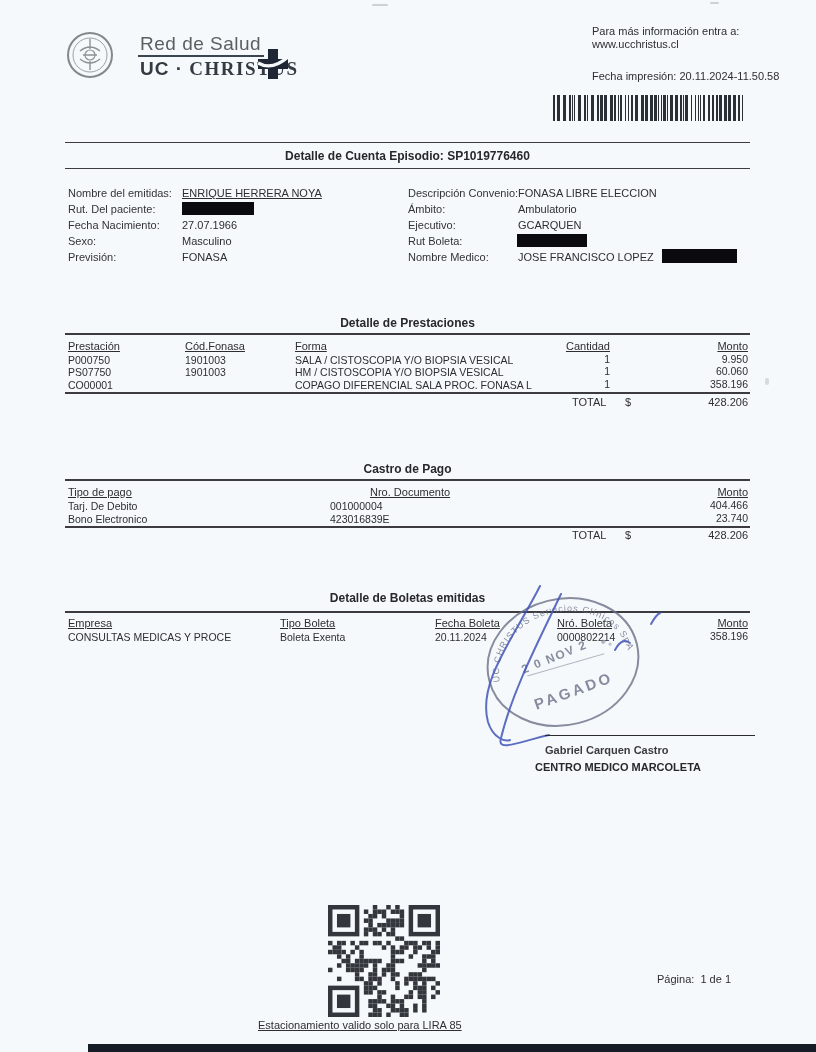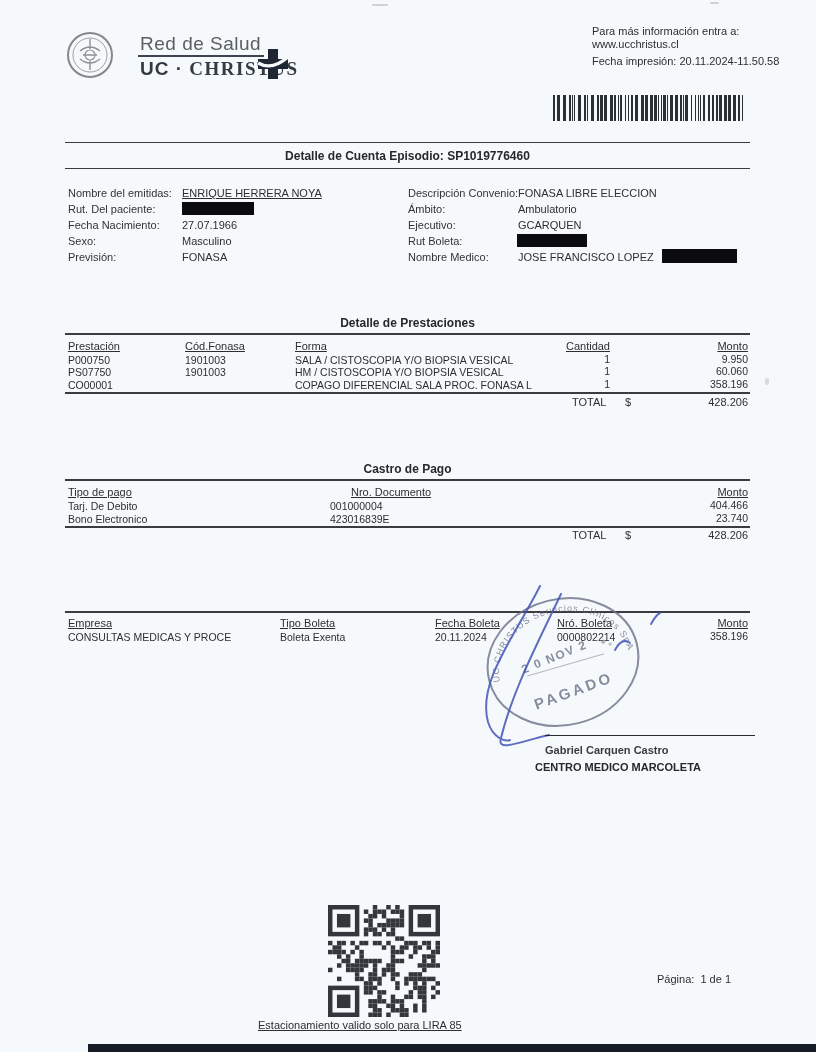--- a/index.html
+++ b/index.html
@@ -54,21 +54,21 @@
     <span style="font-weight:bold;">·</span>
     <span class="logo-christus">CHRISTUS</span>
   </div>
   <svg class="cross" width="34" height="34" viewBox="0 0 34 34">
     <path d="M12 2 h10 v10 h10 v10 h-10 v10 h-10 v-10 h-10 v-10 h10 z" fill="#1e2733"></path>
     <path d="M2 16 q14 8 30 -6" stroke="#f6f9fb" stroke-width="3.2" fill="none"></path>
   </svg>
 
   <div class="txt" style="left:592px;top:25px;">Para más información entra a:</div>
   <div class="txt" style="left:592px;top:38px;">www.ucchristus.cl</div>
-  <div class="txt" style="left:592px;top:55px;">Fecha impresión: 20.11.2024-11.50.58</div>
+  <div class="txt" style="left:592px;top:70px;">Fecha impresión: 20.11.2024-11.50.58</div>
 
   <svg id="barcode" class="abs" style="left:553px;top:95px;" width="194" height="26">
       <rect x="0" y="0" width="2" height="26" fill="#2b2f36"></rect>
       <rect x="4" y="0" width="3" height="26" fill="#2b2f36"></rect>
       <rect x="10" y="0" width="3" height="26" fill="#2b2f36"></rect>
       <rect x="16" y="0" width="2" height="26" fill="#2b2f36"></rect>
       <rect x="19" y="0" width="1" height="26" fill="#2b2f36"></rect>
       <rect x="21" y="0" width="1" height="26" fill="#2b2f36"></rect>
       <rect x="25" y="0" width="3" height="26" fill="#2b2f36"></rect>
       <rect x="31" y="0" width="2" height="26" fill="#2b2f36"></rect>
@@ -171,37 +171,38 @@
   <div class="hline thick" style="left:65px;top:392px;width:685px;"></div>
   <div class="txt" style="left:572px;top:396px;">TOTAL</div>
   <div class="txt" style="left:625px;top:396px;">$</div>
   <div class="txt right" style="left:668px;top:396px;width:80px;">428.206</div>
 
   <div class="hline" style="left:65px;top:457px;"></div>
   <div class="section-title" style="top:462px;">Castro de Pago</div>
   <div class="hline thick" style="left:65px;top:479px;width:685px;"></div>
 
   <div class="txt under" style="left:68px;top:486px;">Tipo de pago</div>
-  <div class="txt under" style="left:311px;top:486px;padding-left:40px;">Nro. Documento</div>
+  <div class="txt under" style="left:330px;top:486px;padding-left:40px;">Nro. Documento</div>
   <div class="txt under right" style="left:668px;top:486px;width:80px;">Monto</div>
 
   <div class="txt small" style="left:68px;top:500px;">Tarj. De Debito</div>
   <div class="txt small" style="left:330px;top:500px;">001000004</div>
   <div class="txt small right" style="left:668px;top:499px;width:80px;">404.466</div>
 
   <div class="txt small" style="left:68px;top:513px;">Bono Electronico</div>
   <div class="txt small" style="left:330px;top:513px;">423016839E</div>
   <div class="txt small right" style="left:668px;top:512px;width:80px;">23.740</div>
 
   <div class="hline thick" style="left:65px;top:526px;width:685px;"></div>
   <div class="txt" style="left:572px;top:529px;">TOTAL</div>
   <div class="txt" style="left:625px;top:529px;">$</div>
   <div class="txt right" style="left:668px;top:529px;width:80px;">428.206</div>
 
   <div class="hline" style="left:65px;top:584px;"></div>
+  <div class="section-title" style="top:591px;">Detalle de Boletas emitidas</div>
   <div class="hline thick" style="left:65px;top:611px;width:685px;"></div>
 
   <div class="txt under" style="left:68px;top:617px;">Empresa</div>
   <div class="txt under" style="left:280px;top:617px;">Tipo Boleta</div>
   <div class="txt under" style="left:435px;top:617px;">Fecha Boleta</div>
   <div class="txt under" style="left:557px;top:617px;">Nró. Boleta</div>
   <div class="txt under right" style="left:668px;top:617px;width:80px;">Monto</div>
 
   <div class="txt small" style="left:68px;top:631px;">CONSULTAS MEDICAS Y PROCE</div>
   <div class="txt small" style="left:280px;top:631px;">Boleta Exenta</div>

